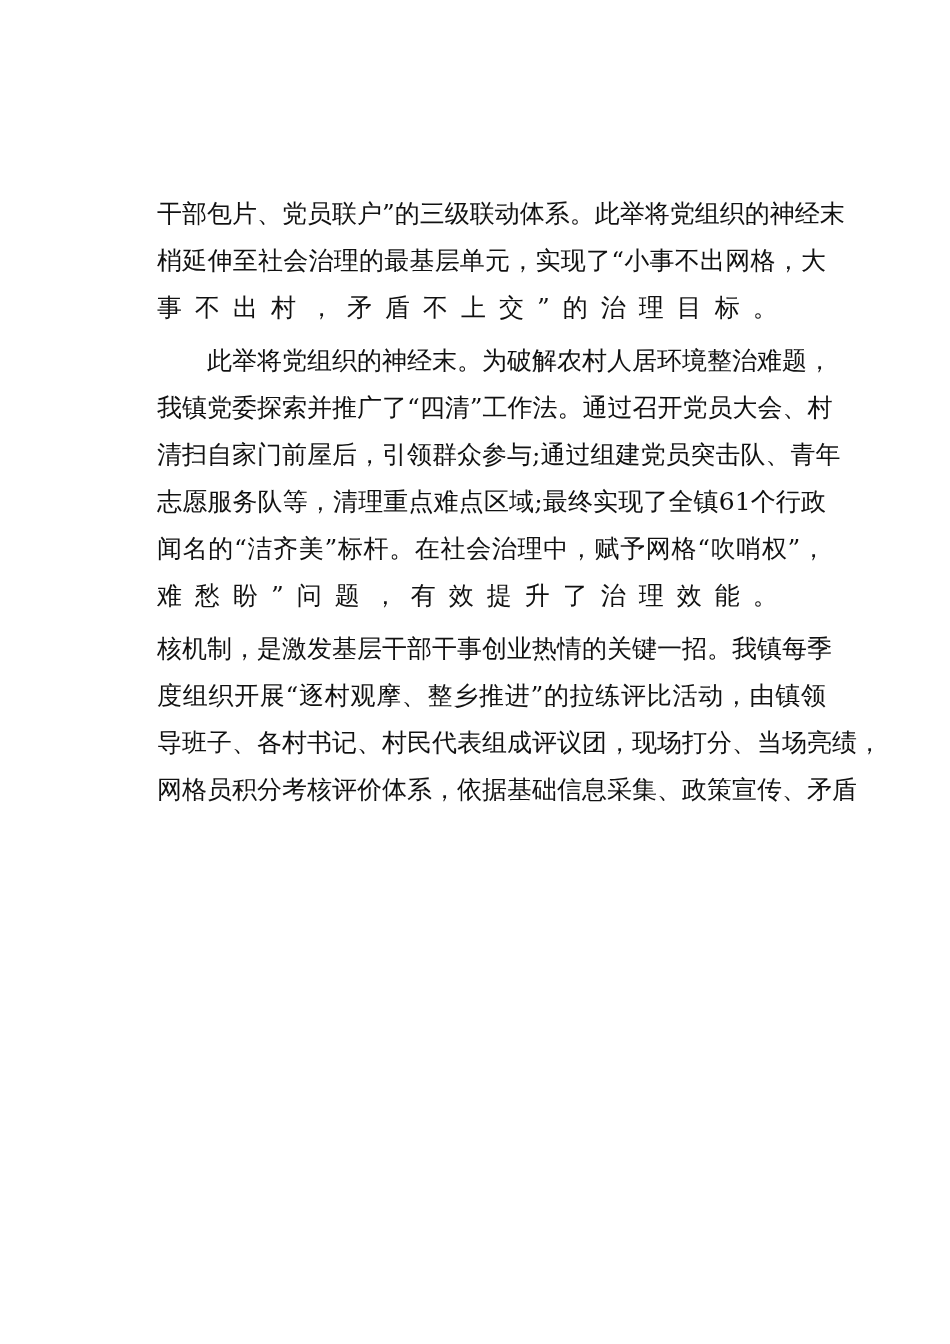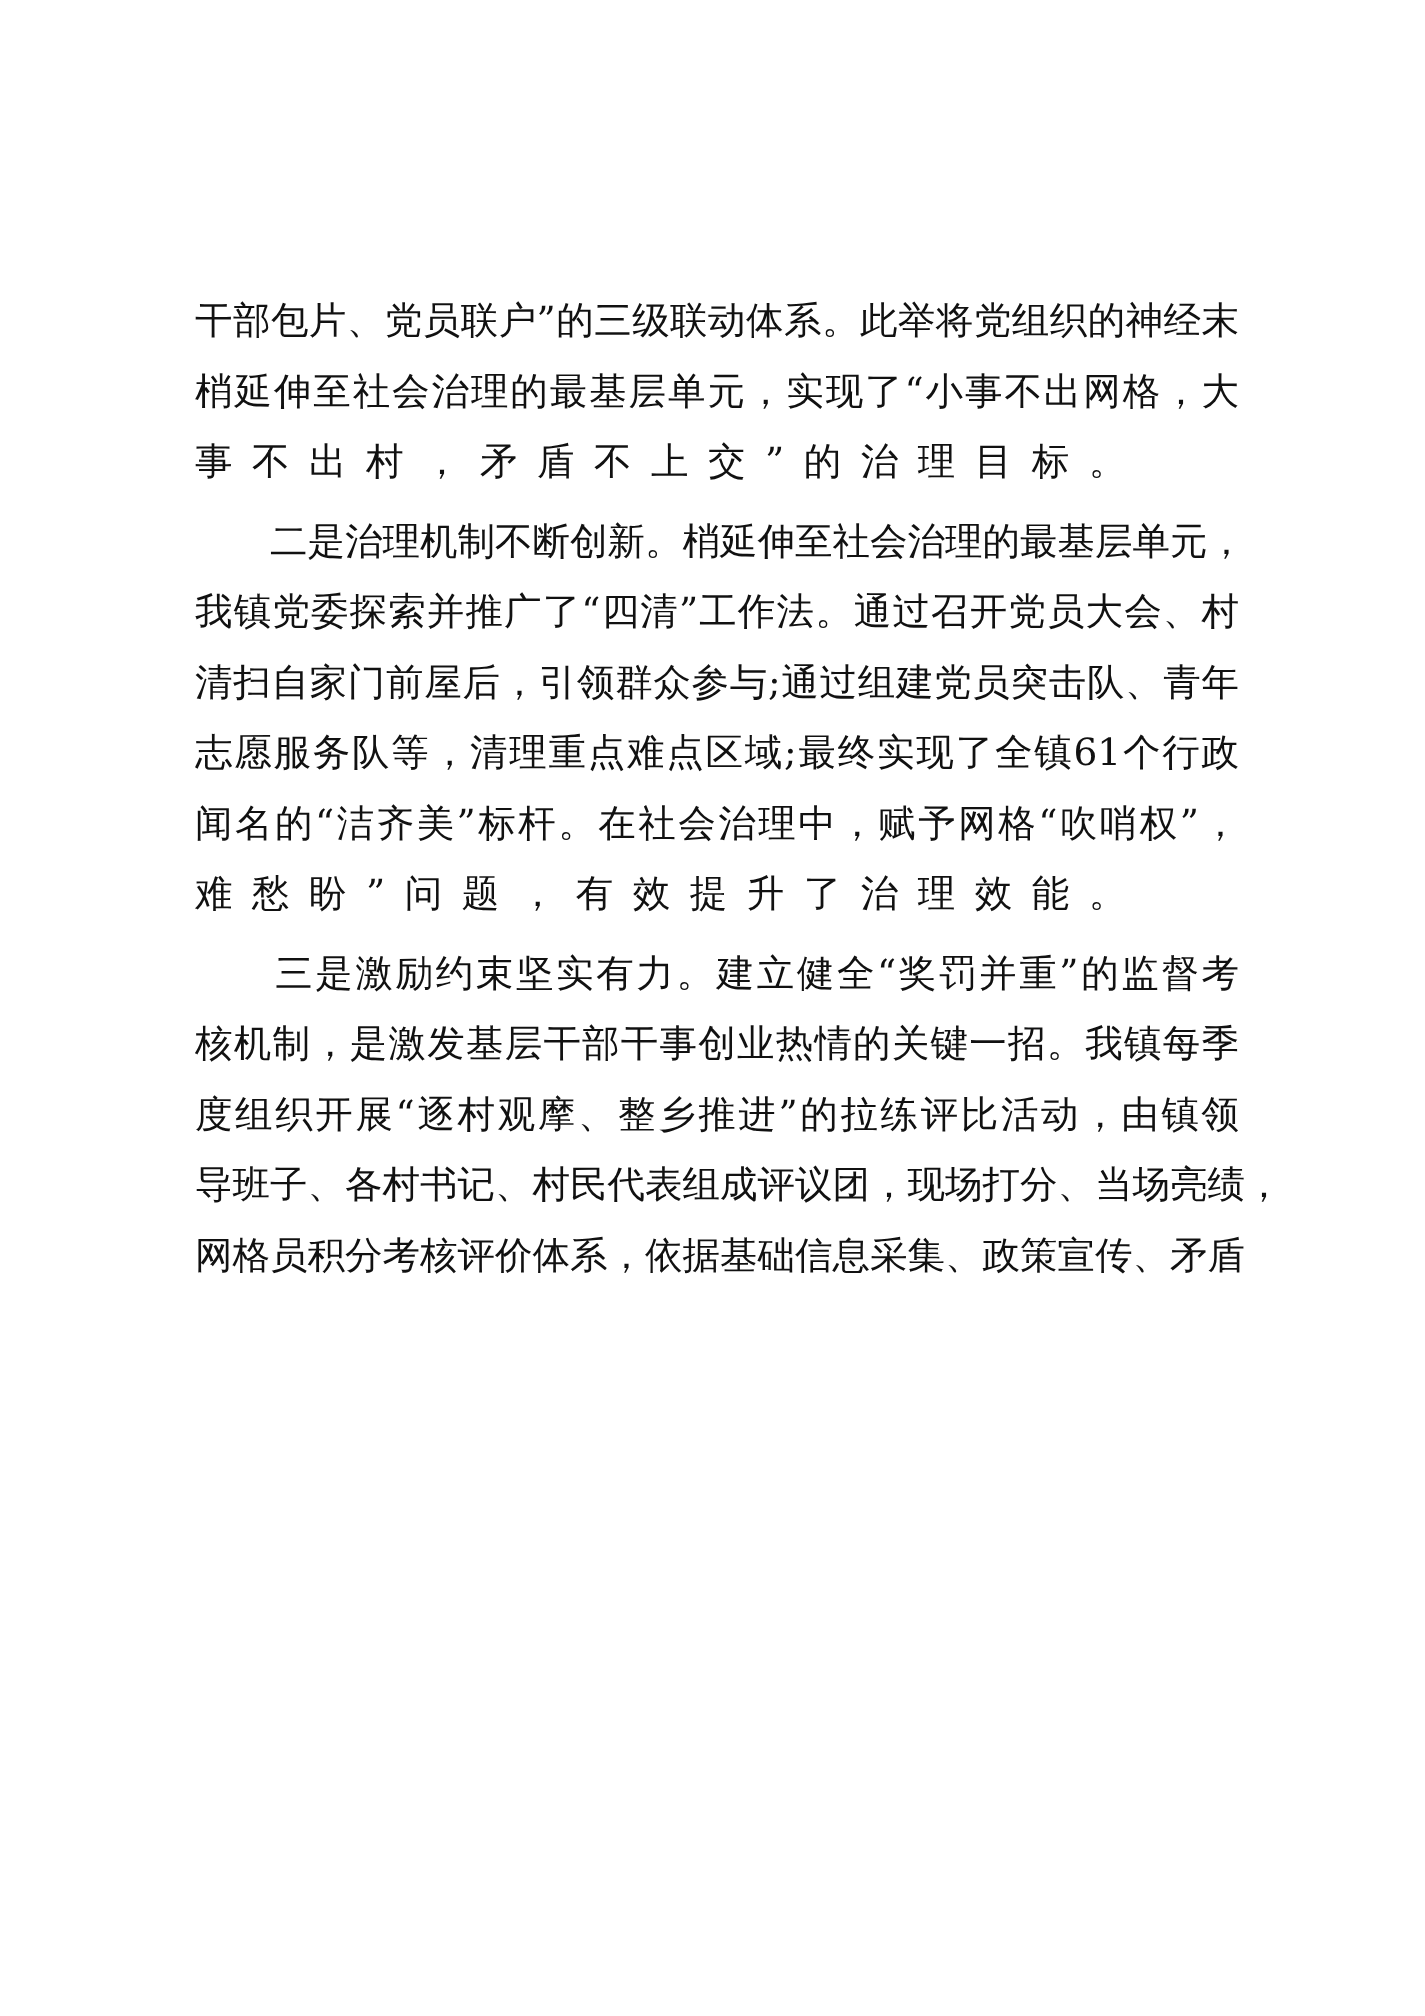--- a/index.html
+++ b/index.html
@@ -35,20 +35,21 @@
       justify-content: flex-end;
     }
     .line.last span.t {
       letter-spacing: 13px;
     }
     .line span.t {
       display: block;
       width: 100%;
       text-align: justify;
       text-align-last: justify;
+      margin-left: 27px;
     }
     .line.last span.t {
       text-align-last: left;
     }
     .para {
       margin-bottom: 6px;
     }
   </style>
 </head>
 <body>
@@ -62,44 +63,41 @@
     <div class="line">
         <span class="t">梢延伸至社会治理的最基层单元，实现了“小事不出网格，大</span>
       </div>
     <div class="line last">
         <span class="t">事不出村，矛盾不上交”的治理目标。</span>
       </div>
   </div>
 
   <div class="para">
     <div class="line">
-        <span class="t">　　二是治理机制不断创新。梢延伸至社会治理的最基层单元，</span>
+        <span class="t">　　此举将党组织的神经末。为破解农村人居环境整治难题，</span>
       </div>
     <div class="line">
         <span class="t">我镇党委探索并推广了“四清”工作法。通过召开党员大会、村</span>
       </div>
     <div class="line">
         <span class="t">清扫自家门前屋后，引领群众参与;通过组建党员突击队、青年</span>
       </div>
     <div class="line">
         <span class="t">志愿服务队等，清理重点难点区域;最终实现了全镇61个行政</span>
       </div>
     <div class="line">
         <span class="t">闻名的“洁齐美”标杆。在社会治理中，赋予网格“吹哨权”，</span>
       </div>
     <div class="line last">
         <span class="t">难愁盼”问题，有效提升了治理效能。</span>
       </div>
   </div>
 
   <div class="para">
     <div class="line">
-        <span class="t">　　三是激励约束坚实有力。建立健全“奖罚并重”的监督考</span>
-      </div>
-    <div class="line">
         <span class="t">核机制，是激发基层干部干事创业热情的关键一招。我镇每季</span>
       </div>
     <div class="line">
         <span class="t">度组织开展“逐村观摩、整乡推进”的拉练评比活动，由镇领</span>
       </div>
     <div class="line">
         <span class="t">导班子、各村书记、村民代表组成评议团，现场打分、当场亮绩，</span>
       </div>
     <div class="line">
         <span class="t">网格员积分考核评价体系，依据基础信息采集、政策宣传、矛盾</span>

